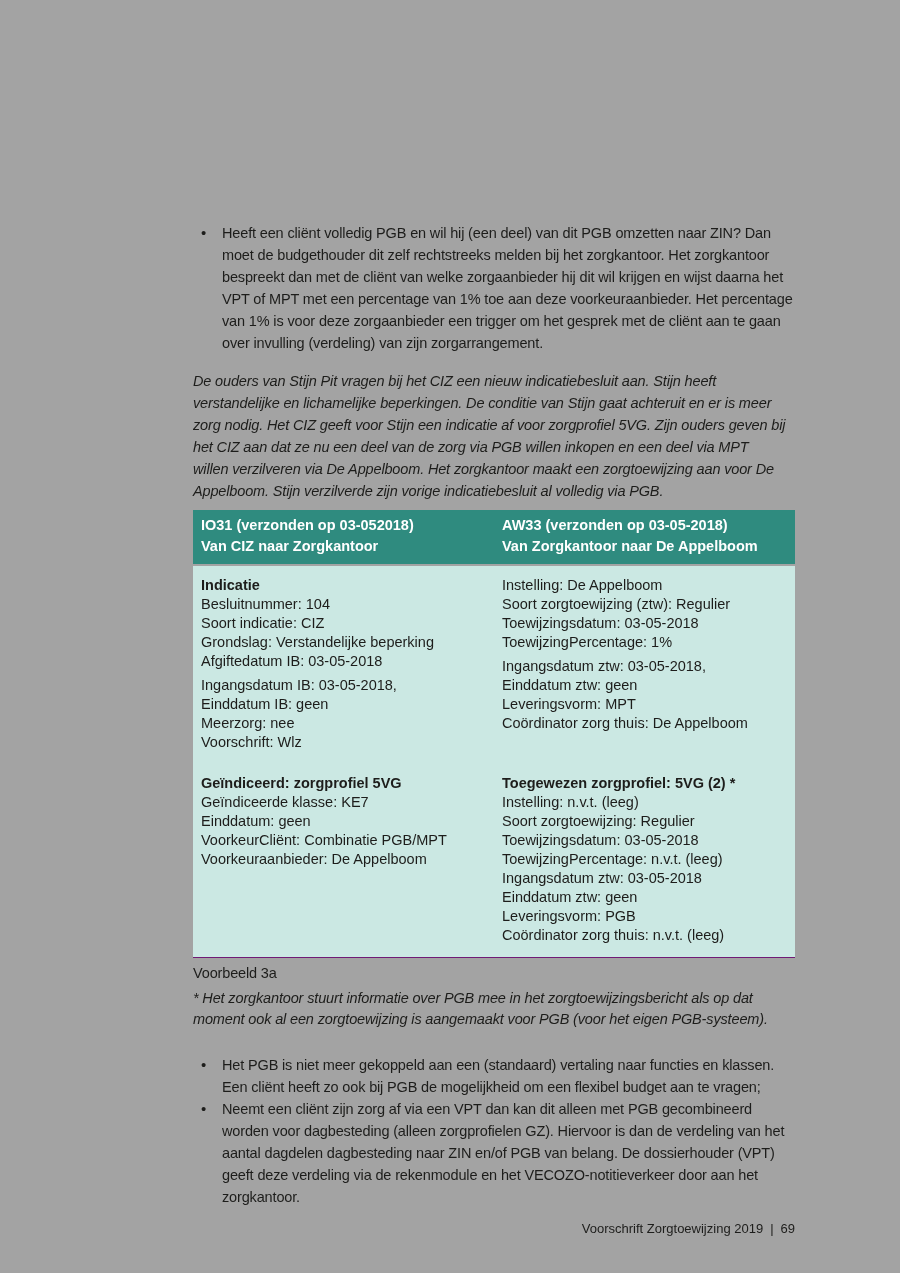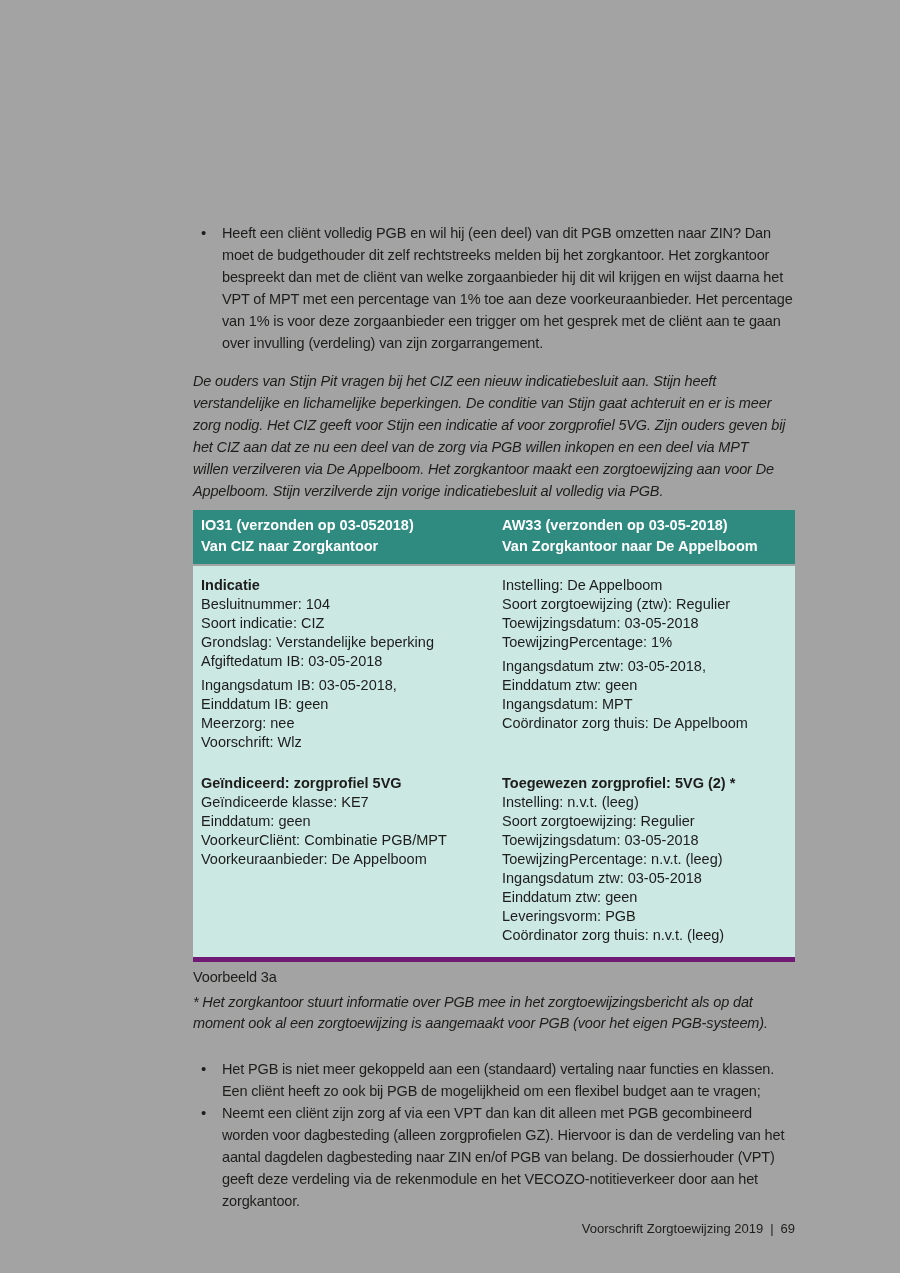--- a/index.html
+++ b/index.html
@@ -45,21 +45,21 @@
     line-height: 21px;
     letter-spacing: 0;
     margin-bottom: 2px;
   }
   .msg-thead .hcell { padding-left: 8px; padding-right: 10px; }
   .msg-tbody {
     display: grid; grid-template-columns: 1fr 1fr;
     row-gap: 22px;
     background: #CBE8E3;
     padding: 10px 0 12px 0;
-    border-bottom: 5px solid #701a75;
+    border-bottom: 1px solid #701a75;
     line-height: 19px;
     letter-spacing: 0;
   }
   .msg-tbody .cell { padding-left: 8px; padding-right: 10px; }
   .cell-title { font-weight: bold; }
   .cell-line.gap { margin-top: 5px; }
   
   .tbl-caption { margin-top: 4px; }
   .footnote { font-style: italic; margin-top: 4px; line-height: 21px; }
   .outro { margin-top: 24px; }
@@ -112,21 +112,21 @@
           <div class="cell-line">Meerzorg: nee</div>
           <div class="cell-line">Voorschrift: Wlz</div>
         </div>
         <div class="cell">
           <div class="cell-line">Instelling: De Appelboom</div>
           <div class="cell-line">Soort zorgtoewijzing (ztw): Regulier</div>
           <div class="cell-line">Toewijzingsdatum: 03-05-2018</div>
           <div class="cell-line">ToewijzingPercentage: 1%</div>
           <div class="cell-line gap">Ingangsdatum ztw: 03-05-2018,</div>
           <div class="cell-line">Einddatum ztw: geen</div>
-          <div class="cell-line">Ingangsdatum: MPT</div>
+          <div class="cell-line">Leveringsvorm: MPT</div>
           <div class="cell-line">Coördinator zorg thuis: De Appelboom</div>
         </div>
 
         <div class="cell">
           <div class="cell-title">Geïndiceerd: zorgprofiel 5VG</div>
           <div class="cell-line">Geïndiceerde klasse: KE7</div>
           <div class="cell-line">Einddatum: geen</div>
           <div class="cell-line">VoorkeurCliënt: Combinatie PGB/MPT</div>
           <div class="cell-line">Voorkeuraanbieder: De Appelboom</div>
         </div>

